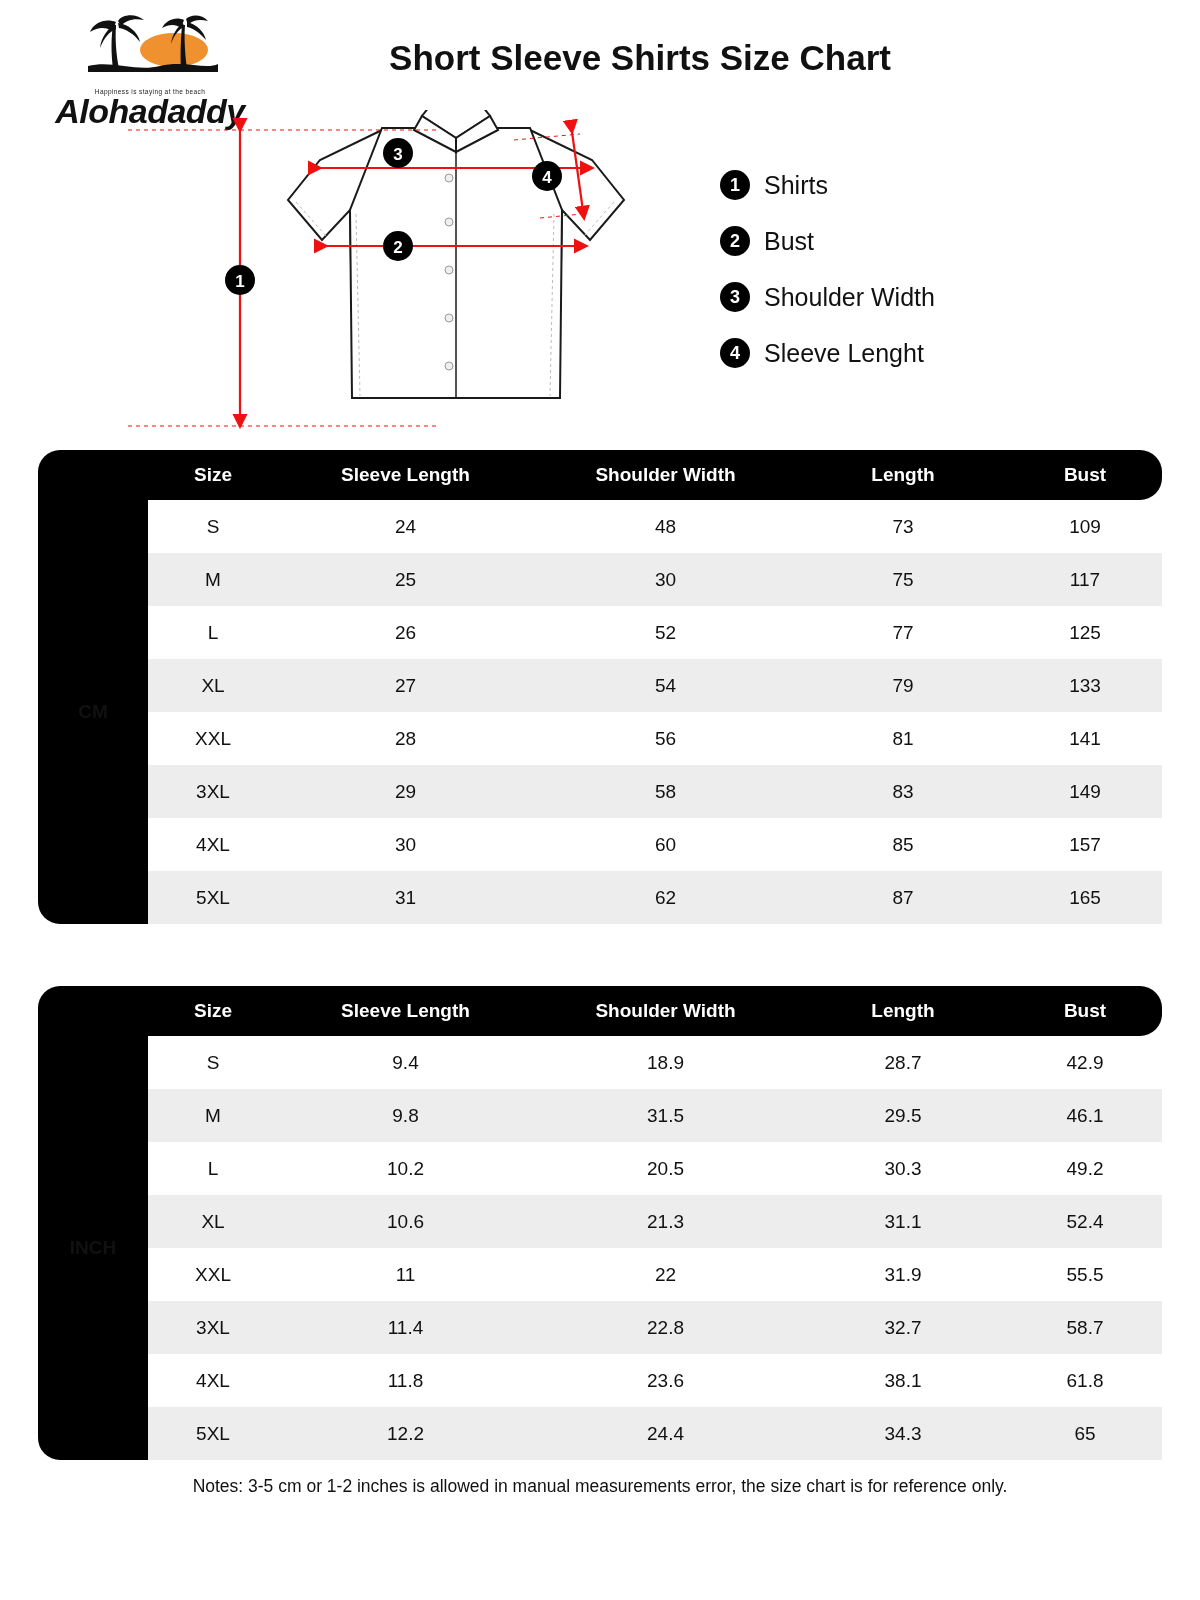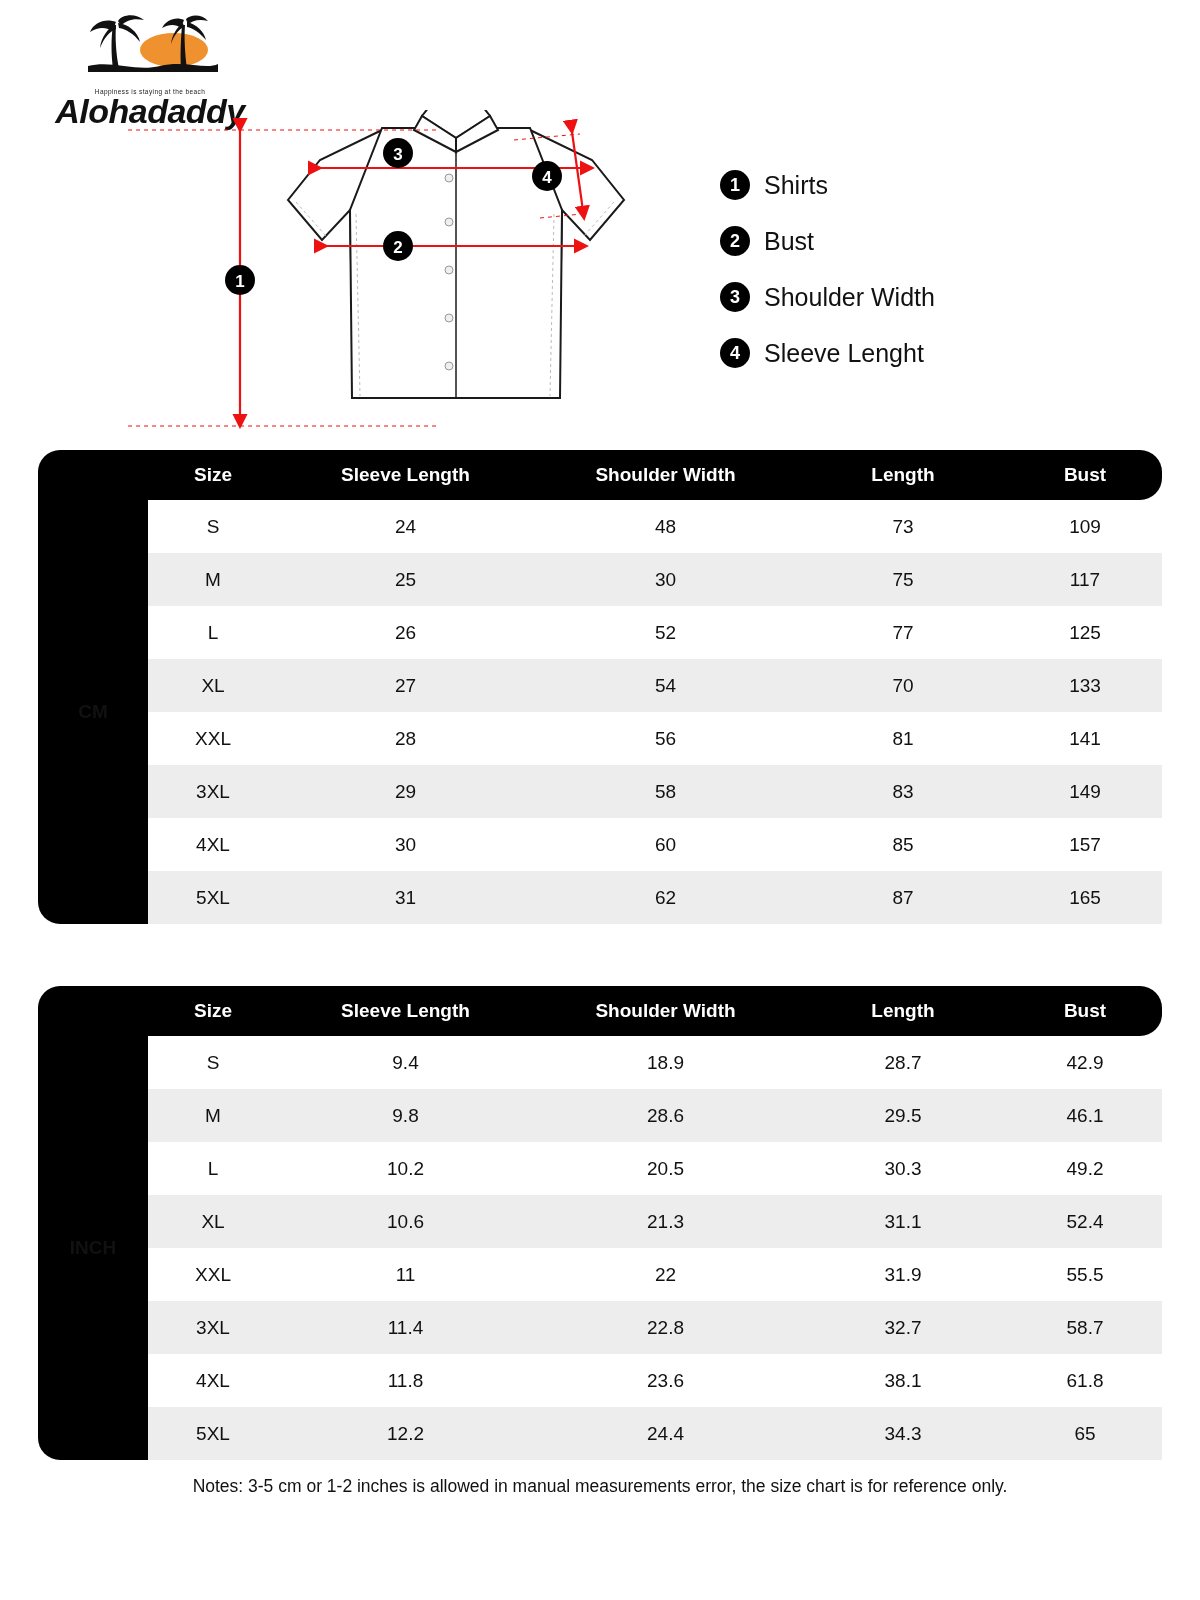--- a/index.html
+++ b/index.html
@@ -182,20 +182,21 @@
       <path d="M98 5 C103 0 114 0 120 7 C112 5 104 6 100 11 Z" fill="#111"></path>
       <path d="M99 8 C108 10 116 17 118 26 C112 19 105 14 99 13 Z" fill="#111"></path>
       <path d="M95 9 C89 13 84 21 83 30 C86 21 91 15 96 13 Z" fill="#111"></path>
       <path d="M97 11 C96 24 97 40 99 55 L93 55 C92 40 93 24 94 11 Z" fill="#111"></path>
       <path d="M0 52 C24 46 48 58 72 52 C96 46 118 56 130 50 L130 58 L0 58 Z" fill="#111"></path>
     </svg>
     <div class="brand">Alohadaddy</div>
     <div class="tagline">Happiness is staying at the beach</div>
   </div>
 
+  <div class="page-title">Short Sleeve Shirts Size Chart</div>
 </div>
 
 <div class="diagram">
   <svg class="diagram-svg" width="560" height="340" viewBox="0 0 560 340">
 
     <g fill="#ffffff" stroke="#1a1a1a" stroke-width="2">
 
       <path d="M182 48 L120 78 L88 118 L122 158 L150 128 L152 236 L182 236 Z" transform="translate(90,-28)"></path>
       <path d="M330 48 L392 78 L424 118 L390 158 L362 128 L360 236 L330 236 Z" transform="translate(90,-28)"></path>
 
@@ -310,21 +311,21 @@
         <td>L</td>
         <td>26</td>
         <td>52</td>
         <td>77</td>
         <td>125</td>
       </tr>
       <tr>
         <td>XL</td>
         <td>27</td>
         <td>54</td>
-        <td>70</td>
+        <td>79</td>
         <td>133</td>
       </tr>
       <tr>
         <td>XXL</td>
         <td>28</td>
         <td>56</td>
         <td>81</td>
         <td>141</td>
       </tr>
       <tr>
@@ -371,21 +372,21 @@
         <td class="unit-cell" rowspan="8">INCH</td>
         <td>S</td>
         <td>9.4</td>
         <td>18.9</td>
         <td>28.7</td>
         <td>42.9</td>
       </tr>
       <tr>
         <td>M</td>
         <td>9.8</td>
-        <td>28.6</td>
+        <td>31.5</td>
         <td>29.5</td>
         <td>46.1</td>
       </tr>
       <tr>
         <td>L</td>
         <td>10.2</td>
         <td>20.5</td>
         <td>30.3</td>
         <td>49.2</td>
       </tr>

